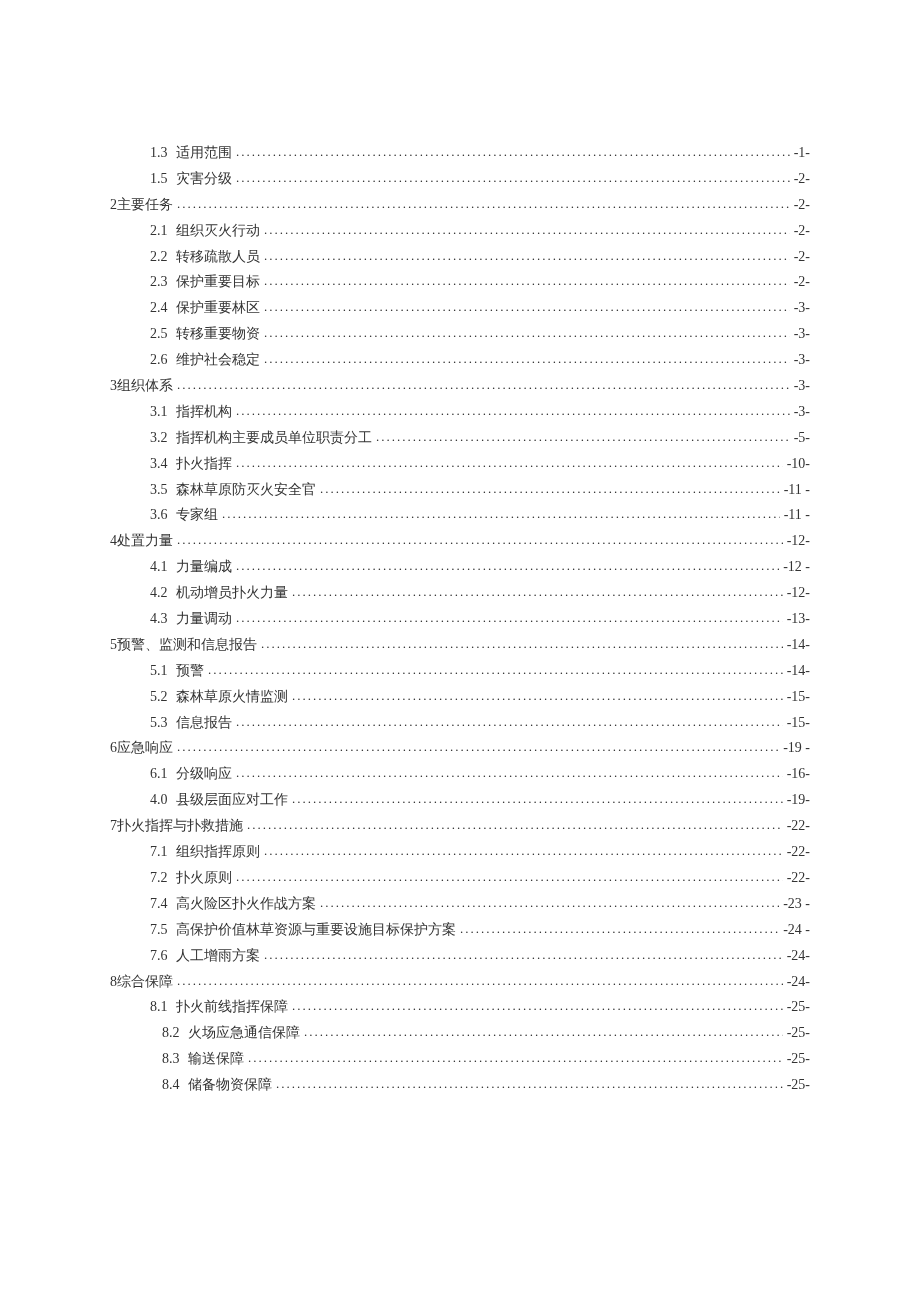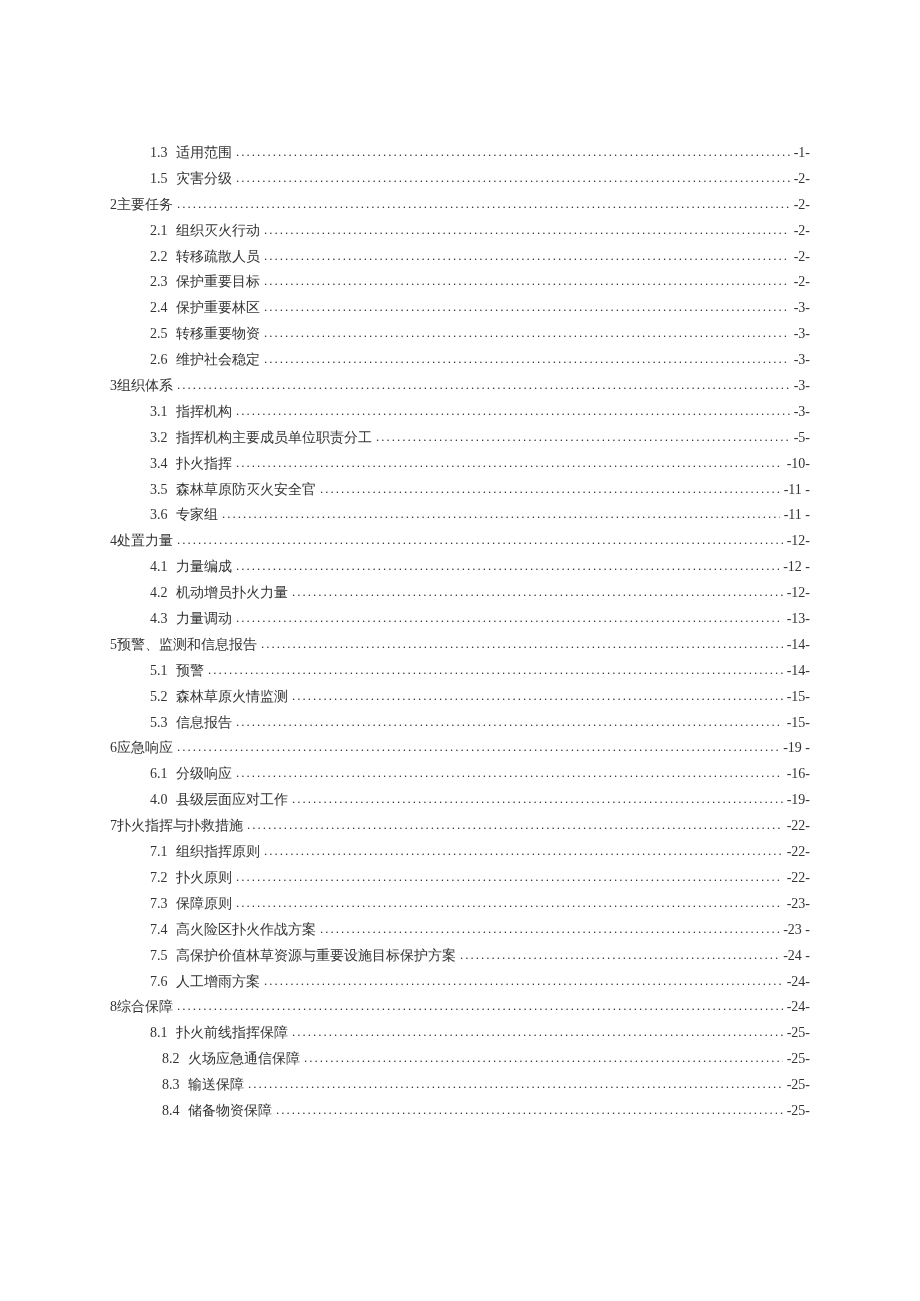--- a/index.html
+++ b/index.html
@@ -253,27 +253,20 @@
       <span class="page">-22-</span>
     </div>
     <div class="toc-entry indent-1">
       <span class="toc-num">7.2</span>
       <span class="space-after-num"></span>
       <span class="toc-title">扑火原则</span>
       <span class="dots"></span>
       <span class="page">-22-</span>
     </div>
     <div class="toc-entry indent-1">
-      <span class="toc-num">7.3</span>
-      <span class="space-after-num"></span>
-      <span class="toc-title">保障原则</span>
-      <span class="dots"></span>
-      <span class="page">-23-</span>
-    </div>
-    <div class="toc-entry indent-1">
       <span class="toc-num">7.4</span>
       <span class="space-after-num"></span>
       <span class="toc-title">高火险区扑火作战方案</span>
       <span class="dots"></span>
       <span class="page">-23 -</span>
     </div>
     <div class="toc-entry indent-1">
       <span class="toc-num">7.5</span>
       <span class="space-after-num"></span>
       <span class="toc-title">高保护价值林草资源与重要设施目标保护方案</span>

